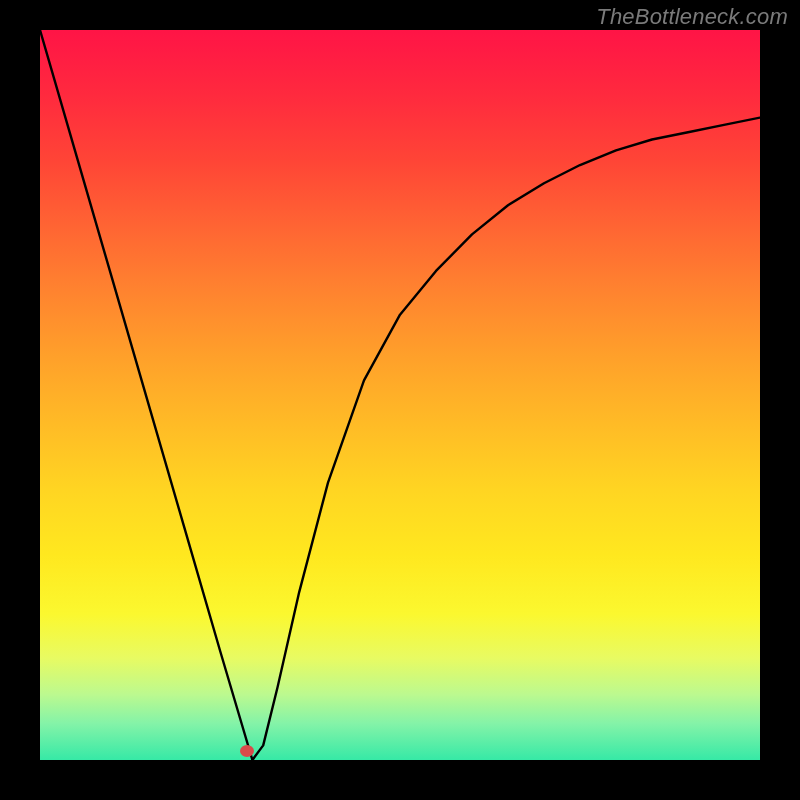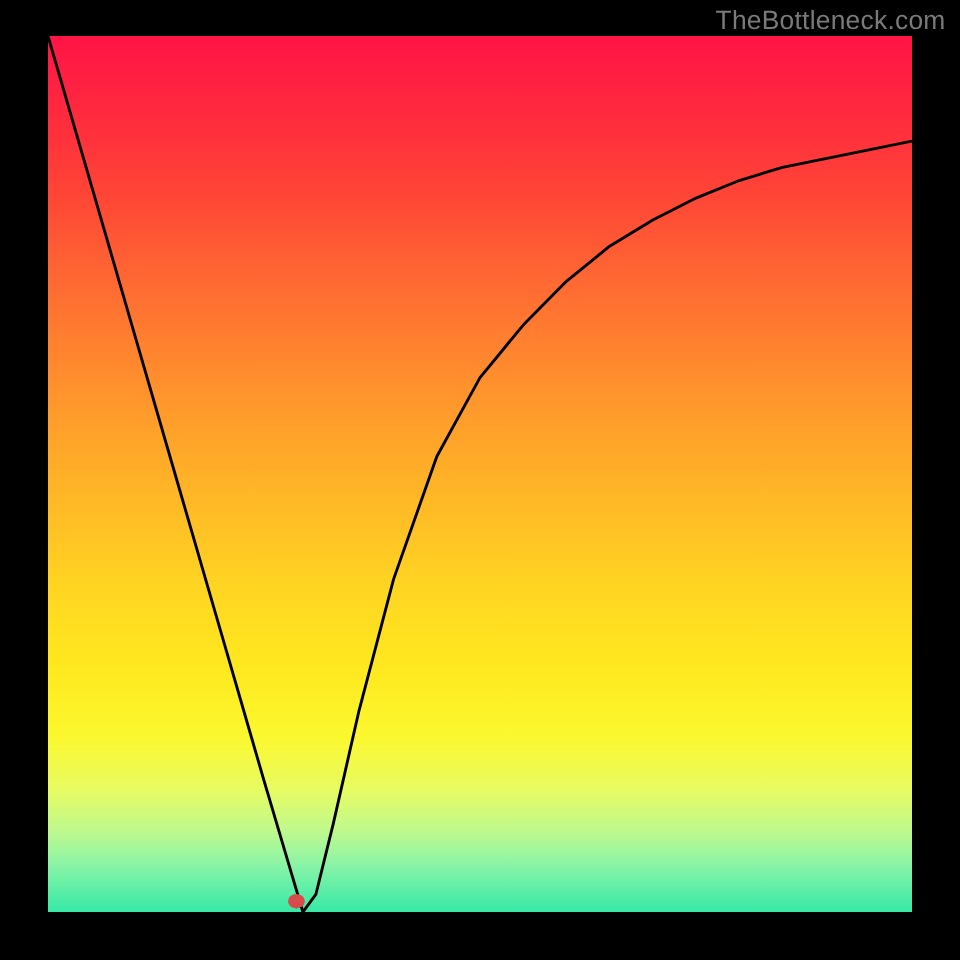--- a/index.html
+++ b/index.html
@@ -8,20 +8,21 @@
     width: 800px;
     height: 800px;
     overflow: hidden;
     font-family: Arial, Helvetica, sans-serif;
   }
   .container {
     position: relative;
     width: 800px;
     height: 800px;
     background: #000;
+    font-style: italic;
   }
   .watermark {
     position: absolute;
     top: 4px;
     right: 12px;
     color: #7a7a7a;
     font-size: 22px;
     font-weight: 500;
     letter-spacing: 0.2px;
     z-index: 4;

